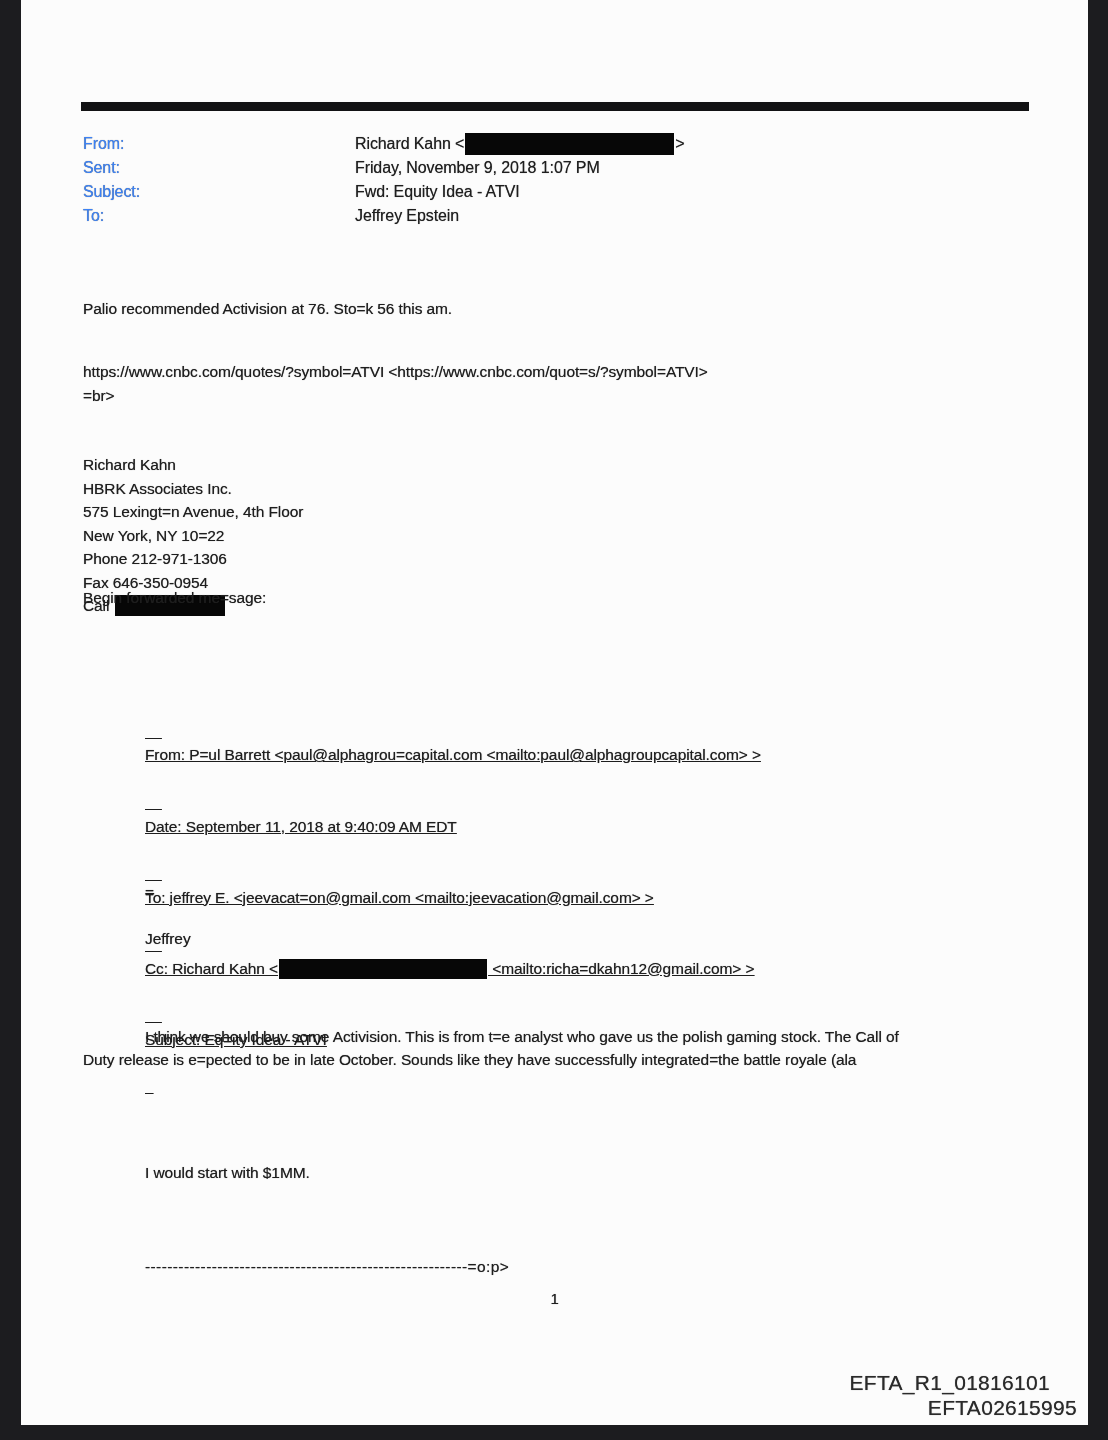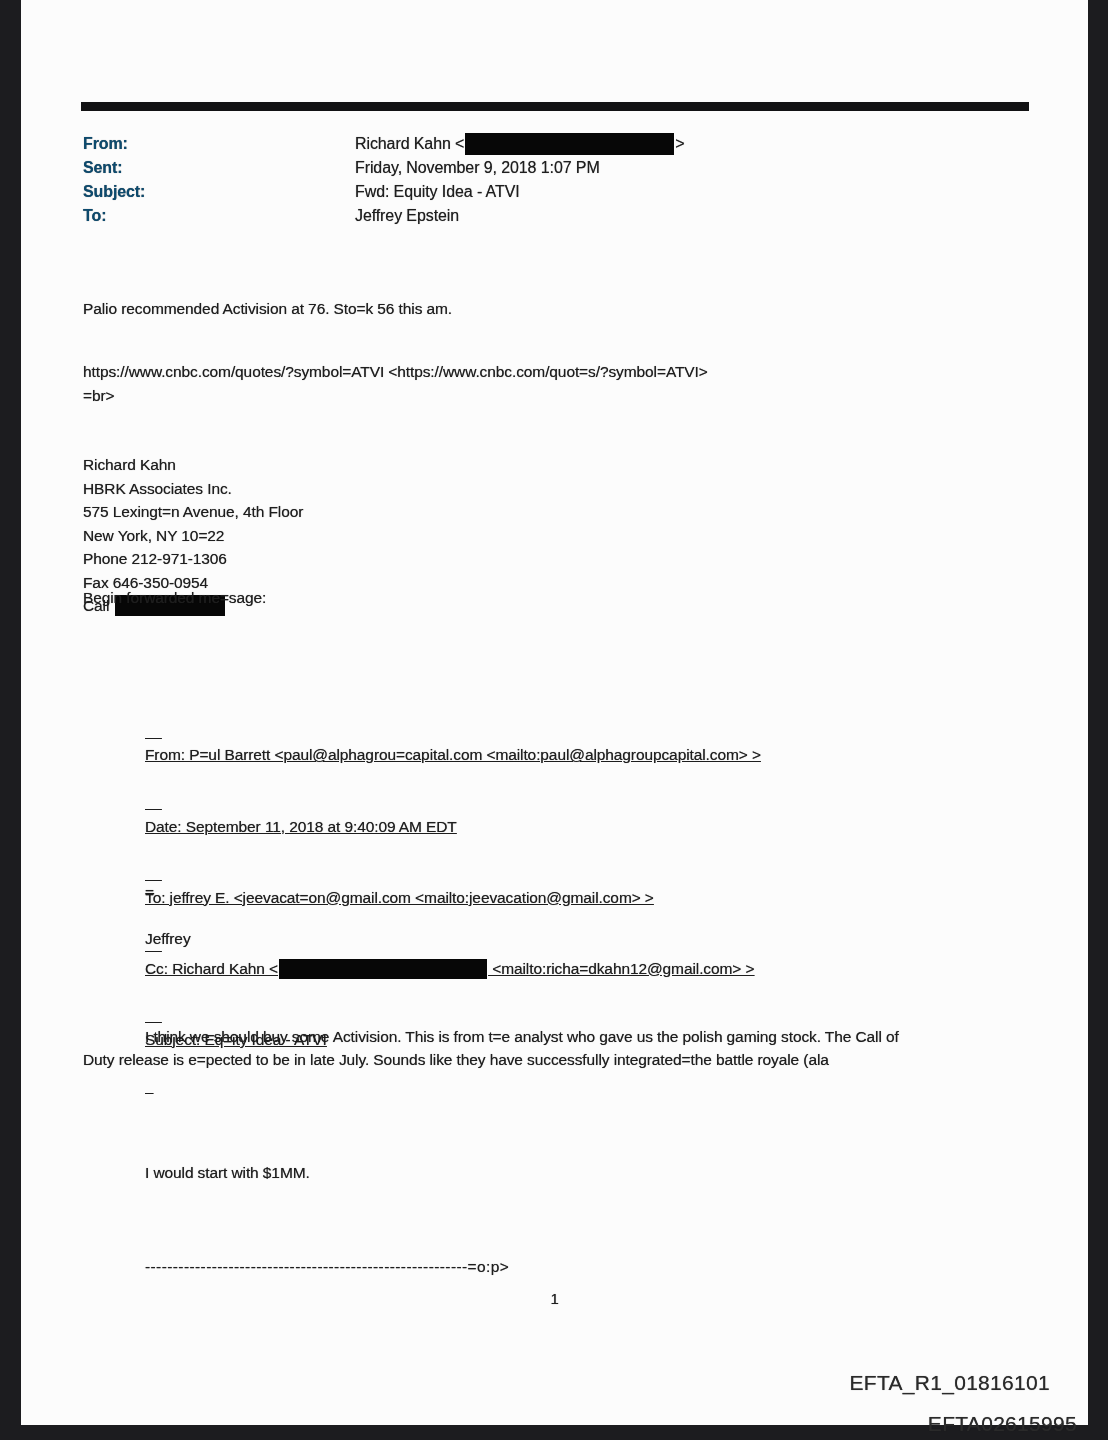--- a/index.html
+++ b/index.html
@@ -21,21 +21,21 @@
   }
   .abs { position: absolute; }
   .rule {
     position: absolute;
     left: 60px; top: 102px;
     width: 948px; height: 9px;
     background: #121214;
   }
   .hdr { position: absolute; left: 62px; top: 132px; font-size: 16px; }
   .hdr-row { display: flex; height: 24px; line-height: 24px; align-items: center; }
-  .hdr-label { width: 272px; font-weight: 700; color: #0c4a6e; }
+  .hdr-label { width: 272px; font-weight: 400; color: #3b82f6; }
   .hdr-value { display: flex; align-items: center; white-space: pre; }
   .redaction { display: inline-block; background: #070707; }
   .red-from { width: 209px; height: 22px; margin: 0 1px; }
   .red-cell { width: 110px; height: 21px; margin-left: 6px; }
   .red-cc   { width: 208px; height: 20px; margin: 0 1px; }
   .para { line-height: 24px; }
   .palio { left: 62px; top: 297px; }
   .url   { left: 62px; top: 360px; }
   .sig   { left: 62px; top: 414px; line-height: 23.5px; margin-top: 39px; }
   .sig .flexrow { display: flex; align-items: center; height: 23.5px; }
@@ -44,21 +44,21 @@
   .fwd .flexrow { display: flex; align-items: center; height: 23.7px; }
   .equals   { left: 124px; top: 884px; }
   .greeting { left: 124px; top: 930px; }
   .bodypara { left: 62px; top: 1025px; line-height: 23px; width: 950px; }
   .indent { padding-left: 62px; }
   .amount  { left: 124px; top: 1164px; }
   .closing { left: 124px; top: 1258px; letter-spacing: 0.4px; }
   .pagenum { left: 0; top: 1290px; width: 1067px; text-align: center; font-size: 15px; }
   .bates { right: 11px; top: 1371px; text-align: right; color: #2a2a2a; }
   .bates1 { font-size: 21px; letter-spacing: 0.3px; margin-right: 27px; }
-  .bates2 { font-size: 21px; letter-spacing: 0.3px; margin-top: 17px; }
+  .bates2 { font-size: 21px; letter-spacing: 0.3px; margin-top: 1px; }
 </style>
 </head>
 <body>
 
 <div class="page">
 
   <div class="rule"></div>
 
   <div class="hdr">
     <div class="hdr-row">
@@ -116,21 +116,21 @@
     </div>
     <div>Subject: Eq=ity Idea - ATVI</div>
   </div>
 
   <div class="abs equals">=</div>
 
   <div class="abs greeting">Jeffrey</div>
 
   <div class="abs bodypara">
     <div class="indent">I think we should buy some Activision. This is from t=e analyst who gave us the polish gaming stock. The Call of</div>
-    <div>Duty release is e=pected to be in late July. Sounds like they have successfully integrated=the battle royale (ala</div>
+    <div>Duty release is e=pected to be in late October. Sounds like they have successfully integrated=the battle royale (ala</div>
   </div>
 
   <div class="abs amount">I would start with $1MM.</div>
 
   <div class="abs closing">----------------------------------------------------------=o:p&gt;</div>
 
   <div class="abs pagenum">1</div>
 
   <div class="abs bates">
     <div class="bates1">EFTA_R1_01816101</div>

